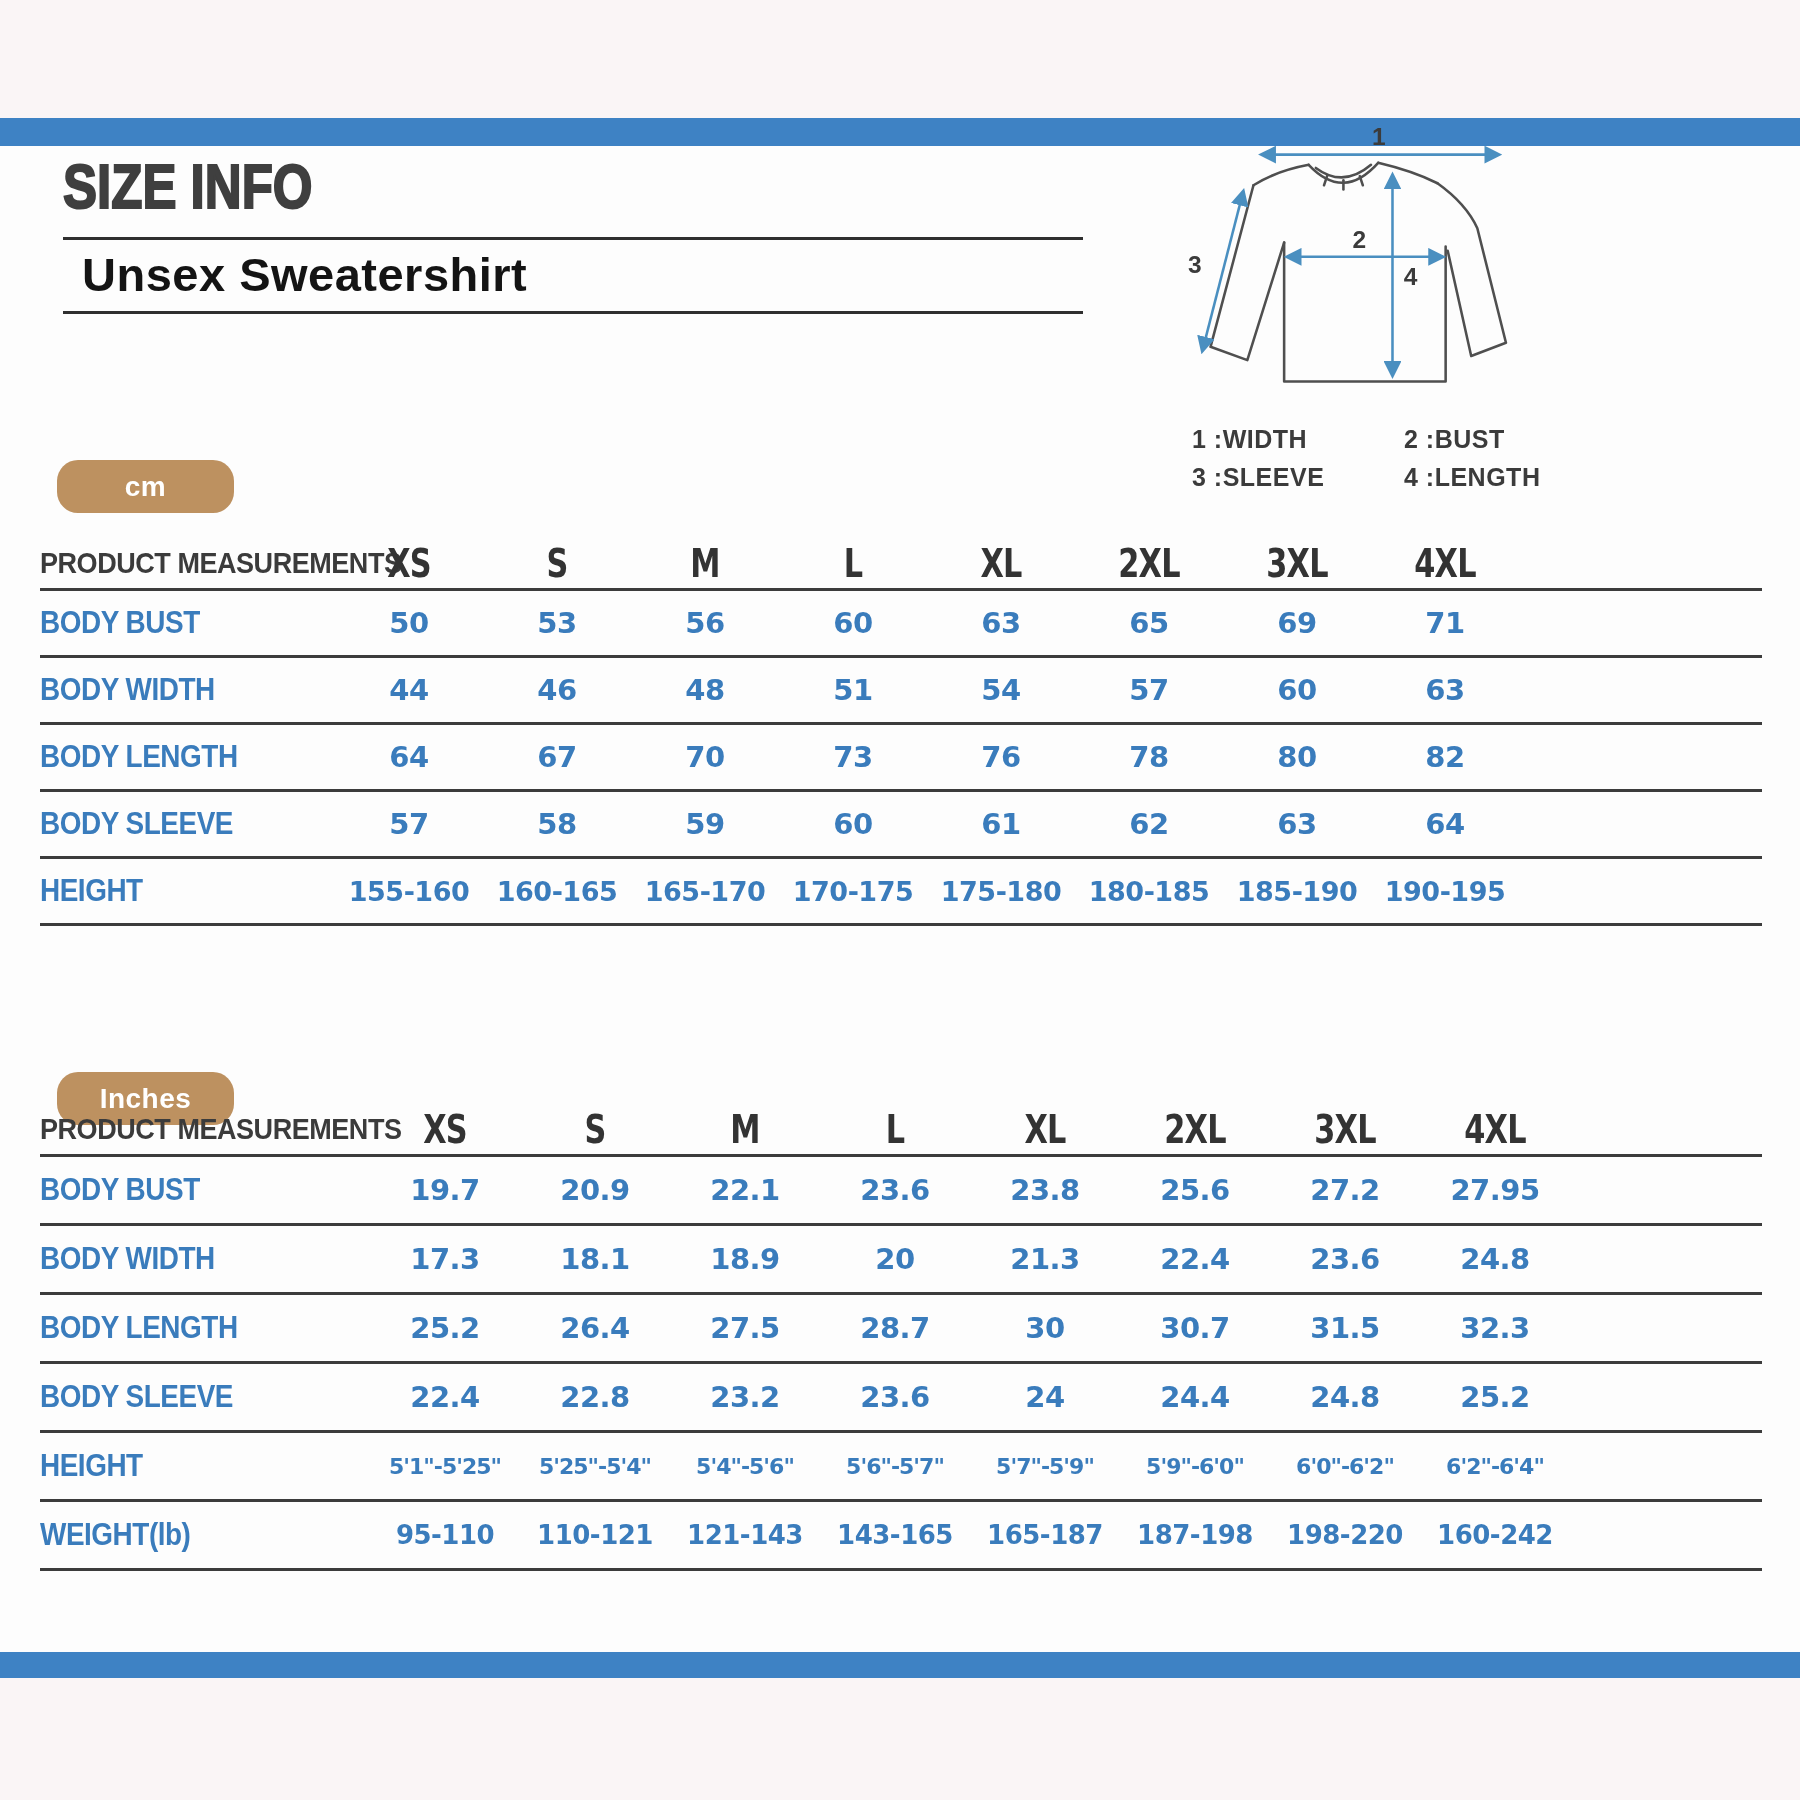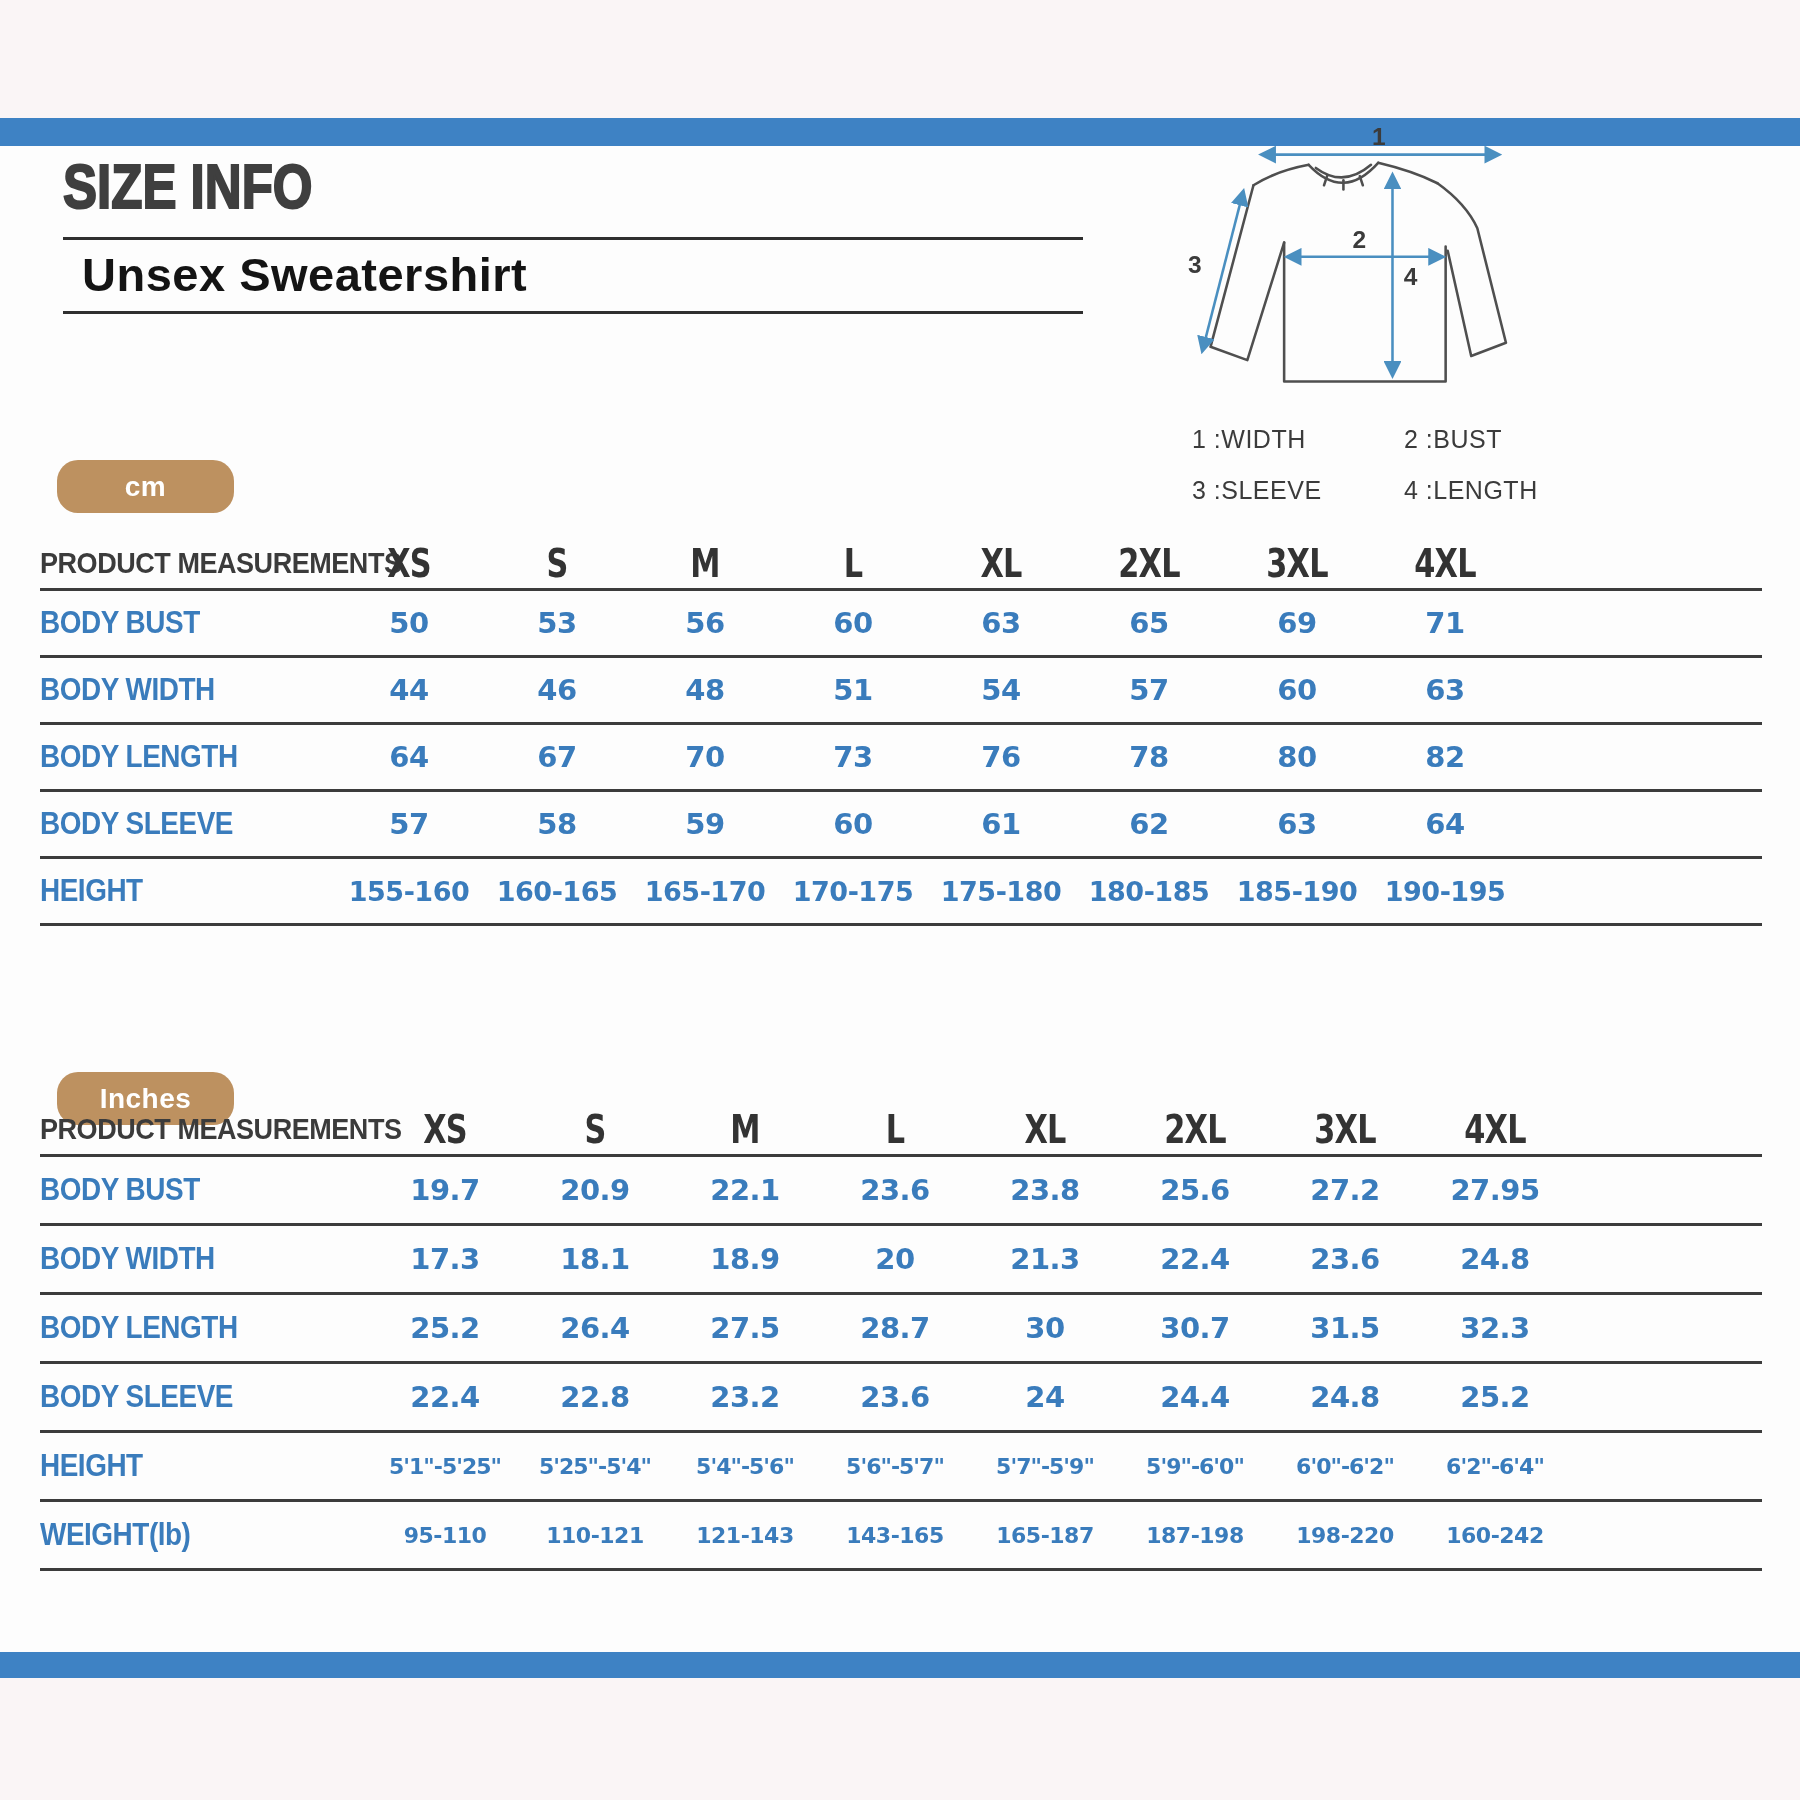--- a/index.html
+++ b/index.html
@@ -9,43 +9,43 @@
   .accent-bar{position:absolute;left:0;width:1800px;background:#3e82c4;}
   .bar-top{top:118px;height:28px;}
   .bar-bottom{top:1652px;height:26px;}
   .page-title{position:absolute;left:63px;top:150px;font-size:58px;font-weight:bold;color:#3f3f3f;
     letter-spacing:0px;transform:scale(0.88,1.08);transform-origin:left top;-webkit-text-stroke:2px #3f3f3f;}
   .page-subtitle{position:absolute;left:82px;top:247px;font-size:47px;font-weight:bold;color:#141414;letter-spacing:0.5px;}
   .rule{position:absolute;height:3px;background:#2f2f2f;}
   .rule1{left:63px;top:237px;width:1020px;}
   .rule2{left:63px;top:311px;width:1020px;}
   .diagram{position:absolute;left:1155px;top:126px;width:430px;height:276px;}
-  .legend{position:absolute;left:1192px;top:425px;display:grid;grid-template-columns:212px auto;row-gap:22px;
-    font-size:25px;font-weight:normal;color:#3b3b3b;letter-spacing:0.5px;}
+  .legend{position:absolute;left:1192px;top:425px;display:grid;grid-template-columns:212px auto;row-gap:9px;
+    font-size:25px;font-weight:bold;color:#3b3b3b;letter-spacing:0.5px;}
   .unit-badge{position:absolute;left:57px;width:177px;height:53px;background:#bd9160;border-radius:21px;
     color:#fff;font-size:28px;font-weight:bold;display:flex;align-items:center;justify-content:center;letter-spacing:0.5px;}
   .badge-cm{top:460px;}
   .badge-in{top:1040px;margin-top:32px;}
   .size-table{position:absolute;left:40px;width:1722px;}
   .cm-grid{top:538px;}
   .inches-grid{top:1104px;}
   .thead,.trow{display:grid;align-items:center;border-bottom:3px solid #3c3c3c;}
   .cm-grid .thead,.cm-grid .trow{grid-template-columns:295px repeat(8,148px) 1fr;}
   .inches-grid .thead,.inches-grid .trow{grid-template-columns:330px repeat(8,150px) 1fr;}
   .thead{height:50px;}
   .cm-grid .trow{height:64px;}
   .inches-grid .trow{height:66px;}
   .mhead{font-size:30px;font-weight:bold;color:#3b3b3b;letter-spacing:-0.5px;transform:scaleX(0.9);transform-origin:left center;white-space:nowrap;}
   .shead{font-size:37px;font-weight:bold;color:#333;text-align:center;font-family:"DejaVu Sans",sans-serif;
     transform:scale(0.82,1.05);letter-spacing:-1px;}
   .rlabel{font-size:31px;font-weight:bold;color:#3a7cbc;letter-spacing:-0.5px;transform:scaleX(0.9);transform-origin:left center;white-space:nowrap;}
   .rval{font-size:29px;font-weight:bold;color:#3a7cbc;text-align:center;font-family:"DejaVu Sans",sans-serif;letter-spacing:-0.5px;white-space:nowrap;}
   .cm-grid .trow:nth-child(n+6) .rval{font-size:27px;}
   .inches-grid .trow:nth-child(6) .rval{font-size:22px;letter-spacing:-1px;}
-  .inches-grid .trow:nth-child(7) .rval{font-size:22px;}
+  .inches-grid .trow:nth-child(7) .rval{font-size:26px;}
 </style>
 </head>
 <body>
 
 <div class="canvas">
   <div class="content-bg"></div>
   <div class="accent-bar bar-top" style="background: rgb(62, 130, 196);"></div>
   <div class="accent-bar bar-bottom" style="background: rgb(62, 130, 196);"></div>
 
   <div class="page-title">SIZE INFO</div>

